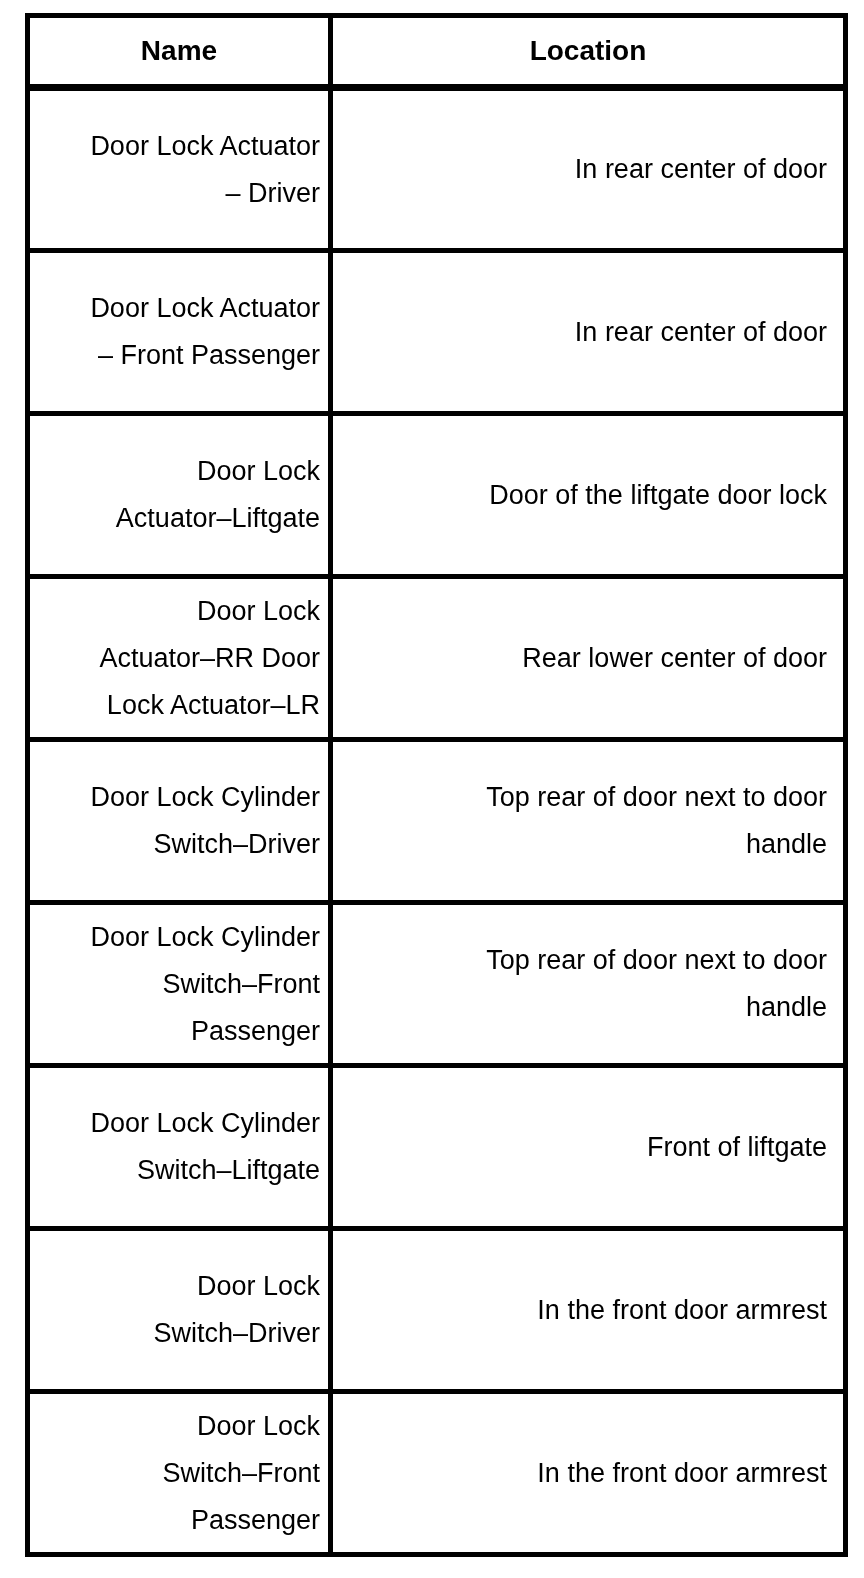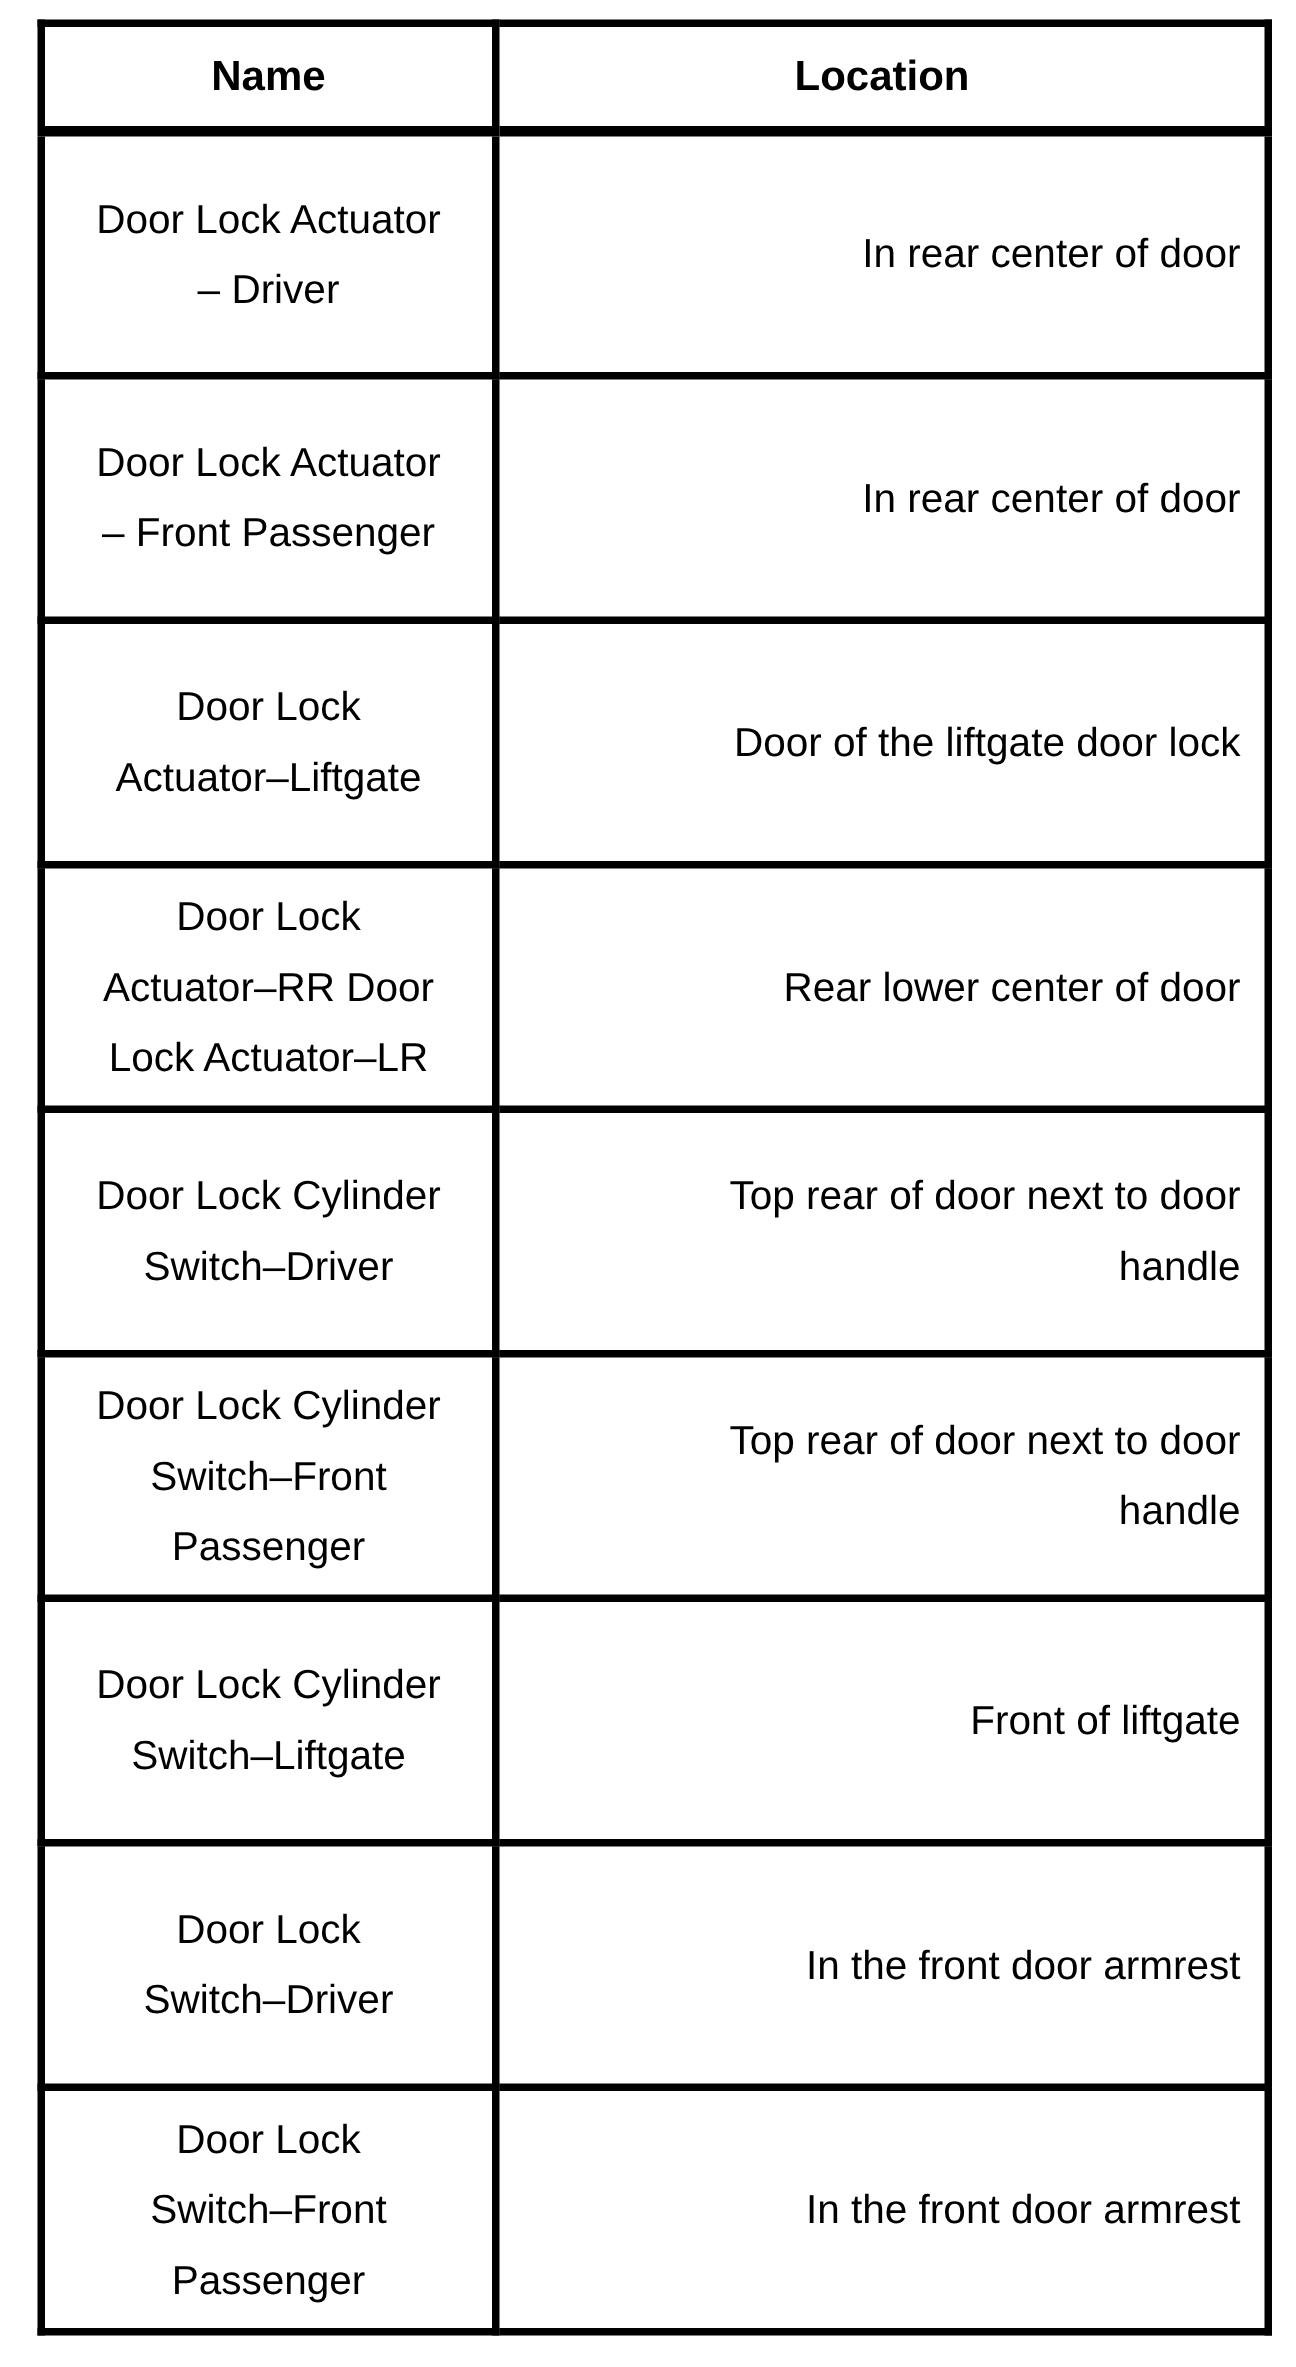--- a/index.html
+++ b/index.html
@@ -43,21 +43,21 @@
     border-bottom-width: 7px;
     padding: 0;
   }
   .loc-table td {
     font-size: 27px;
     line-height: 47px;
     vertical-align: middle;
     white-space: pre-line;
   }
   td.name-cell {
-    text-align: center;
+    text-align: right;
     padding: 0 8px;
   }
   td.loc-cell {
     text-align: right;
     padding: 0 16px 0 12px;
   }
 </style>
 </head>
 <body>
 

